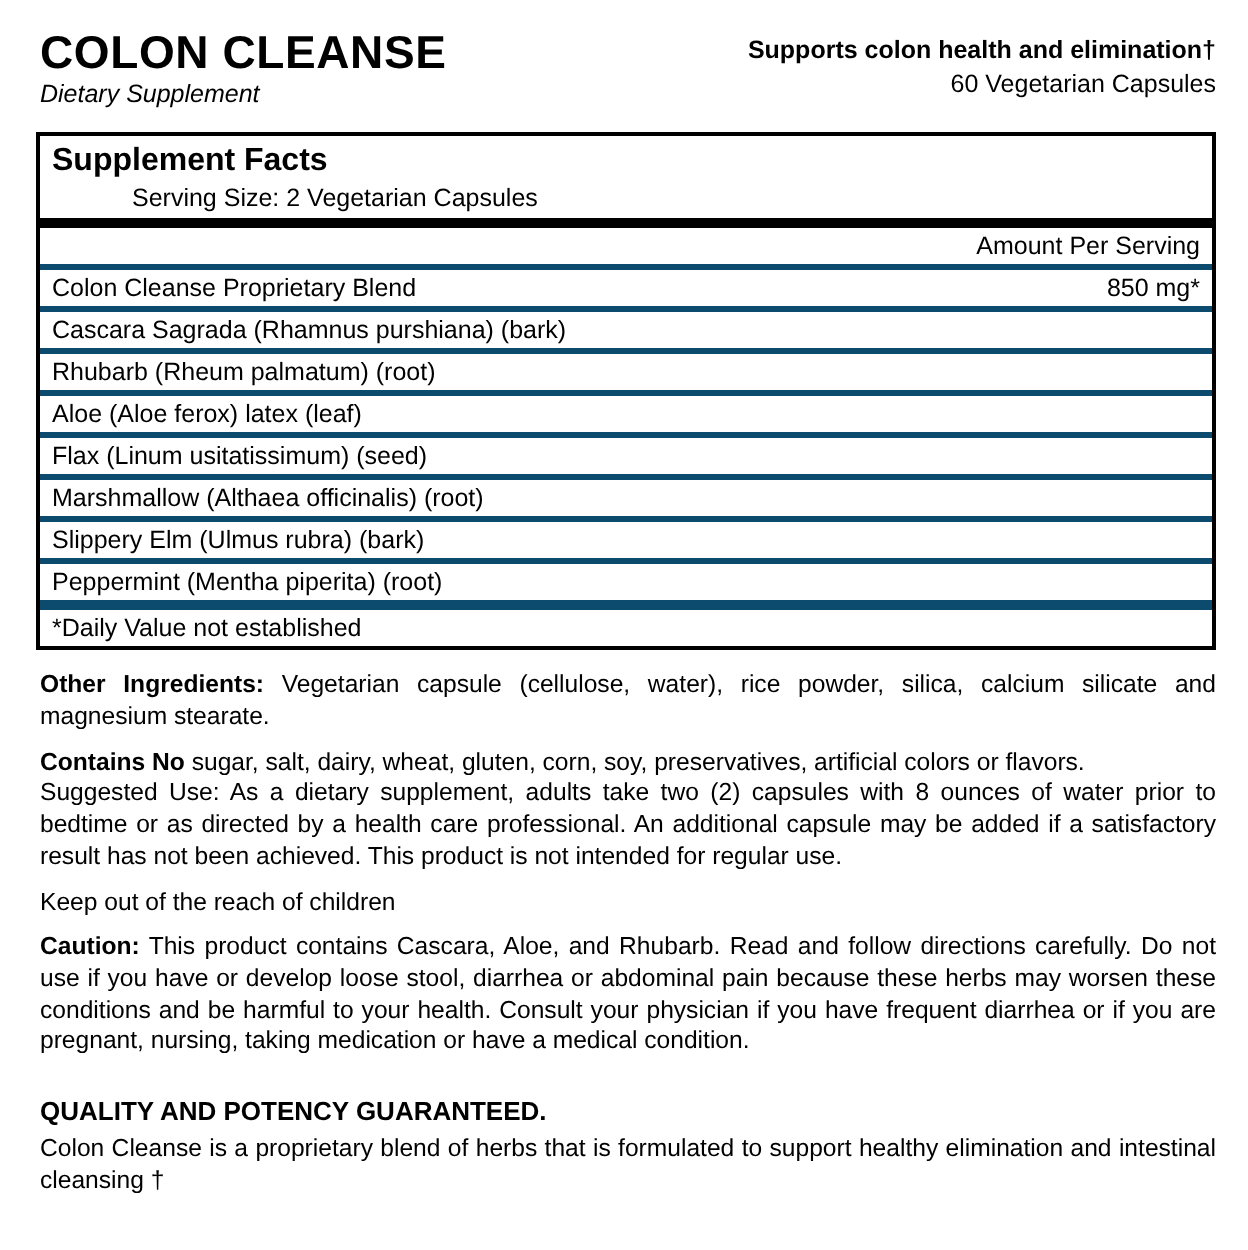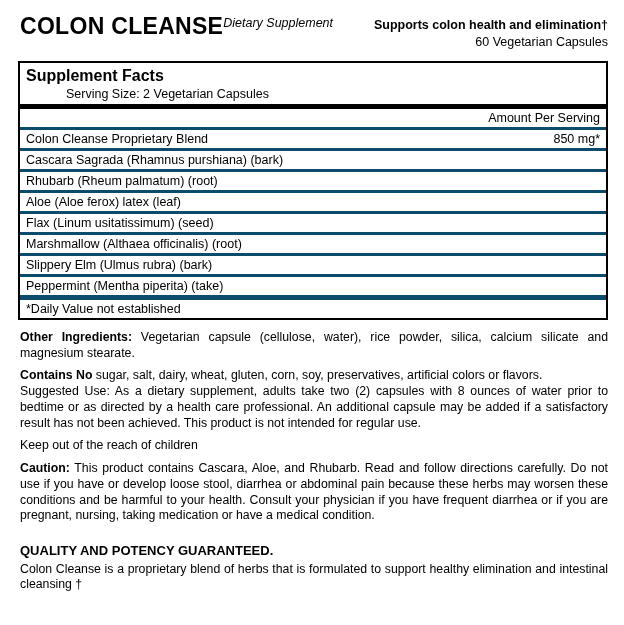--- a/index.html
+++ b/index.html
@@ -24,21 +24,21 @@
 
   
   .header {
     display: flex;
     align-items: flex-start;
     justify-content: space-between;
     padding: 14px 16px 0 20px;
   }
   .header-left {
     display: flex;
-    flex-direction: row;
+    flex-direction: column;
   }
   .product-title {
     font-size: 23px;
     font-weight: bold;
     letter-spacing: 0.3px;
     line-height: 1.05;
   }
   .product-subtitle {
     font-size: 12.5px;
     font-style: italic;
@@ -180,21 +180,21 @@
         </tr>
         <tr class="ingredient">
           <td class="name">Marshmallow (Althaea officinalis) (root)</td>
           <td class="amt"></td>
         </tr>
         <tr class="ingredient">
           <td class="name">Slippery Elm (Ulmus rubra) (bark)</td>
           <td class="amt"></td>
         </tr>
         <tr class="ingredient">
-          <td class="name">Peppermint (Mentha piperita) (take)</td>
+          <td class="name">Peppermint (Mentha piperita) (root)</td>
           <td class="amt"></td>
         </tr>
         <tr class="footnote-row">
           <td colspan="2">*Daily Value not established</td>
         </tr>
       </tbody>
     </table>
   </div>
 
   <div class="body-copy">

